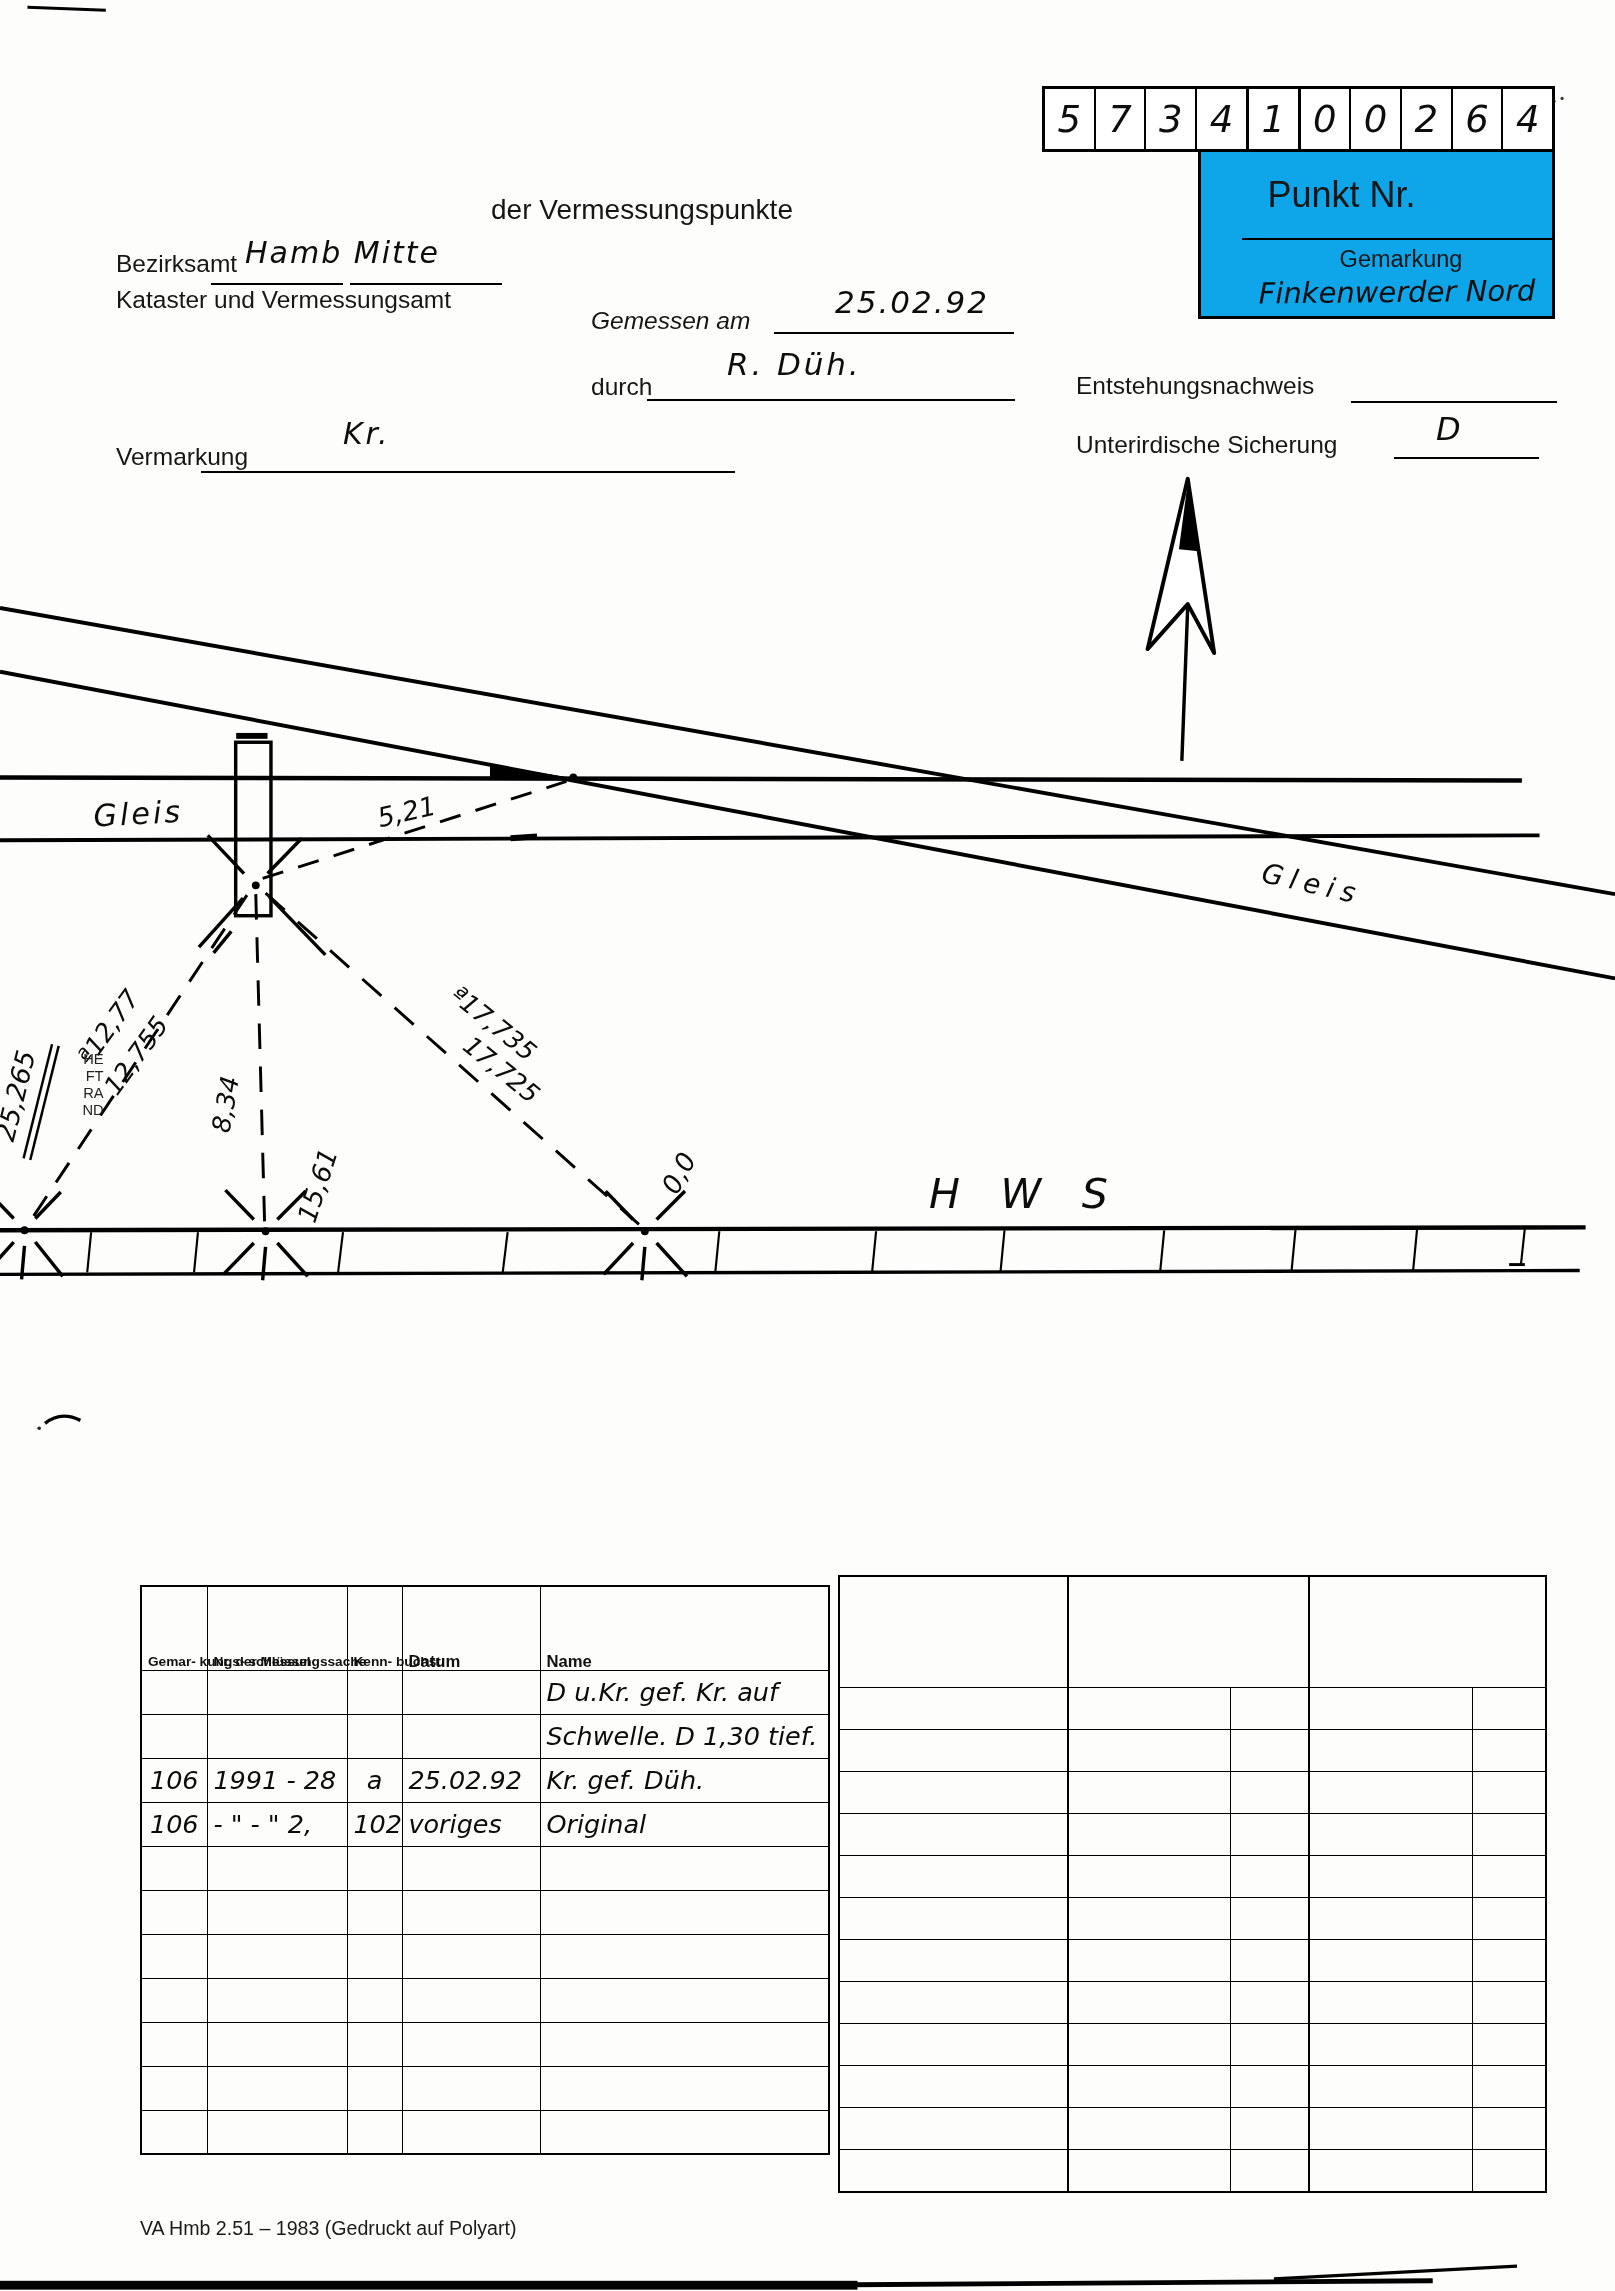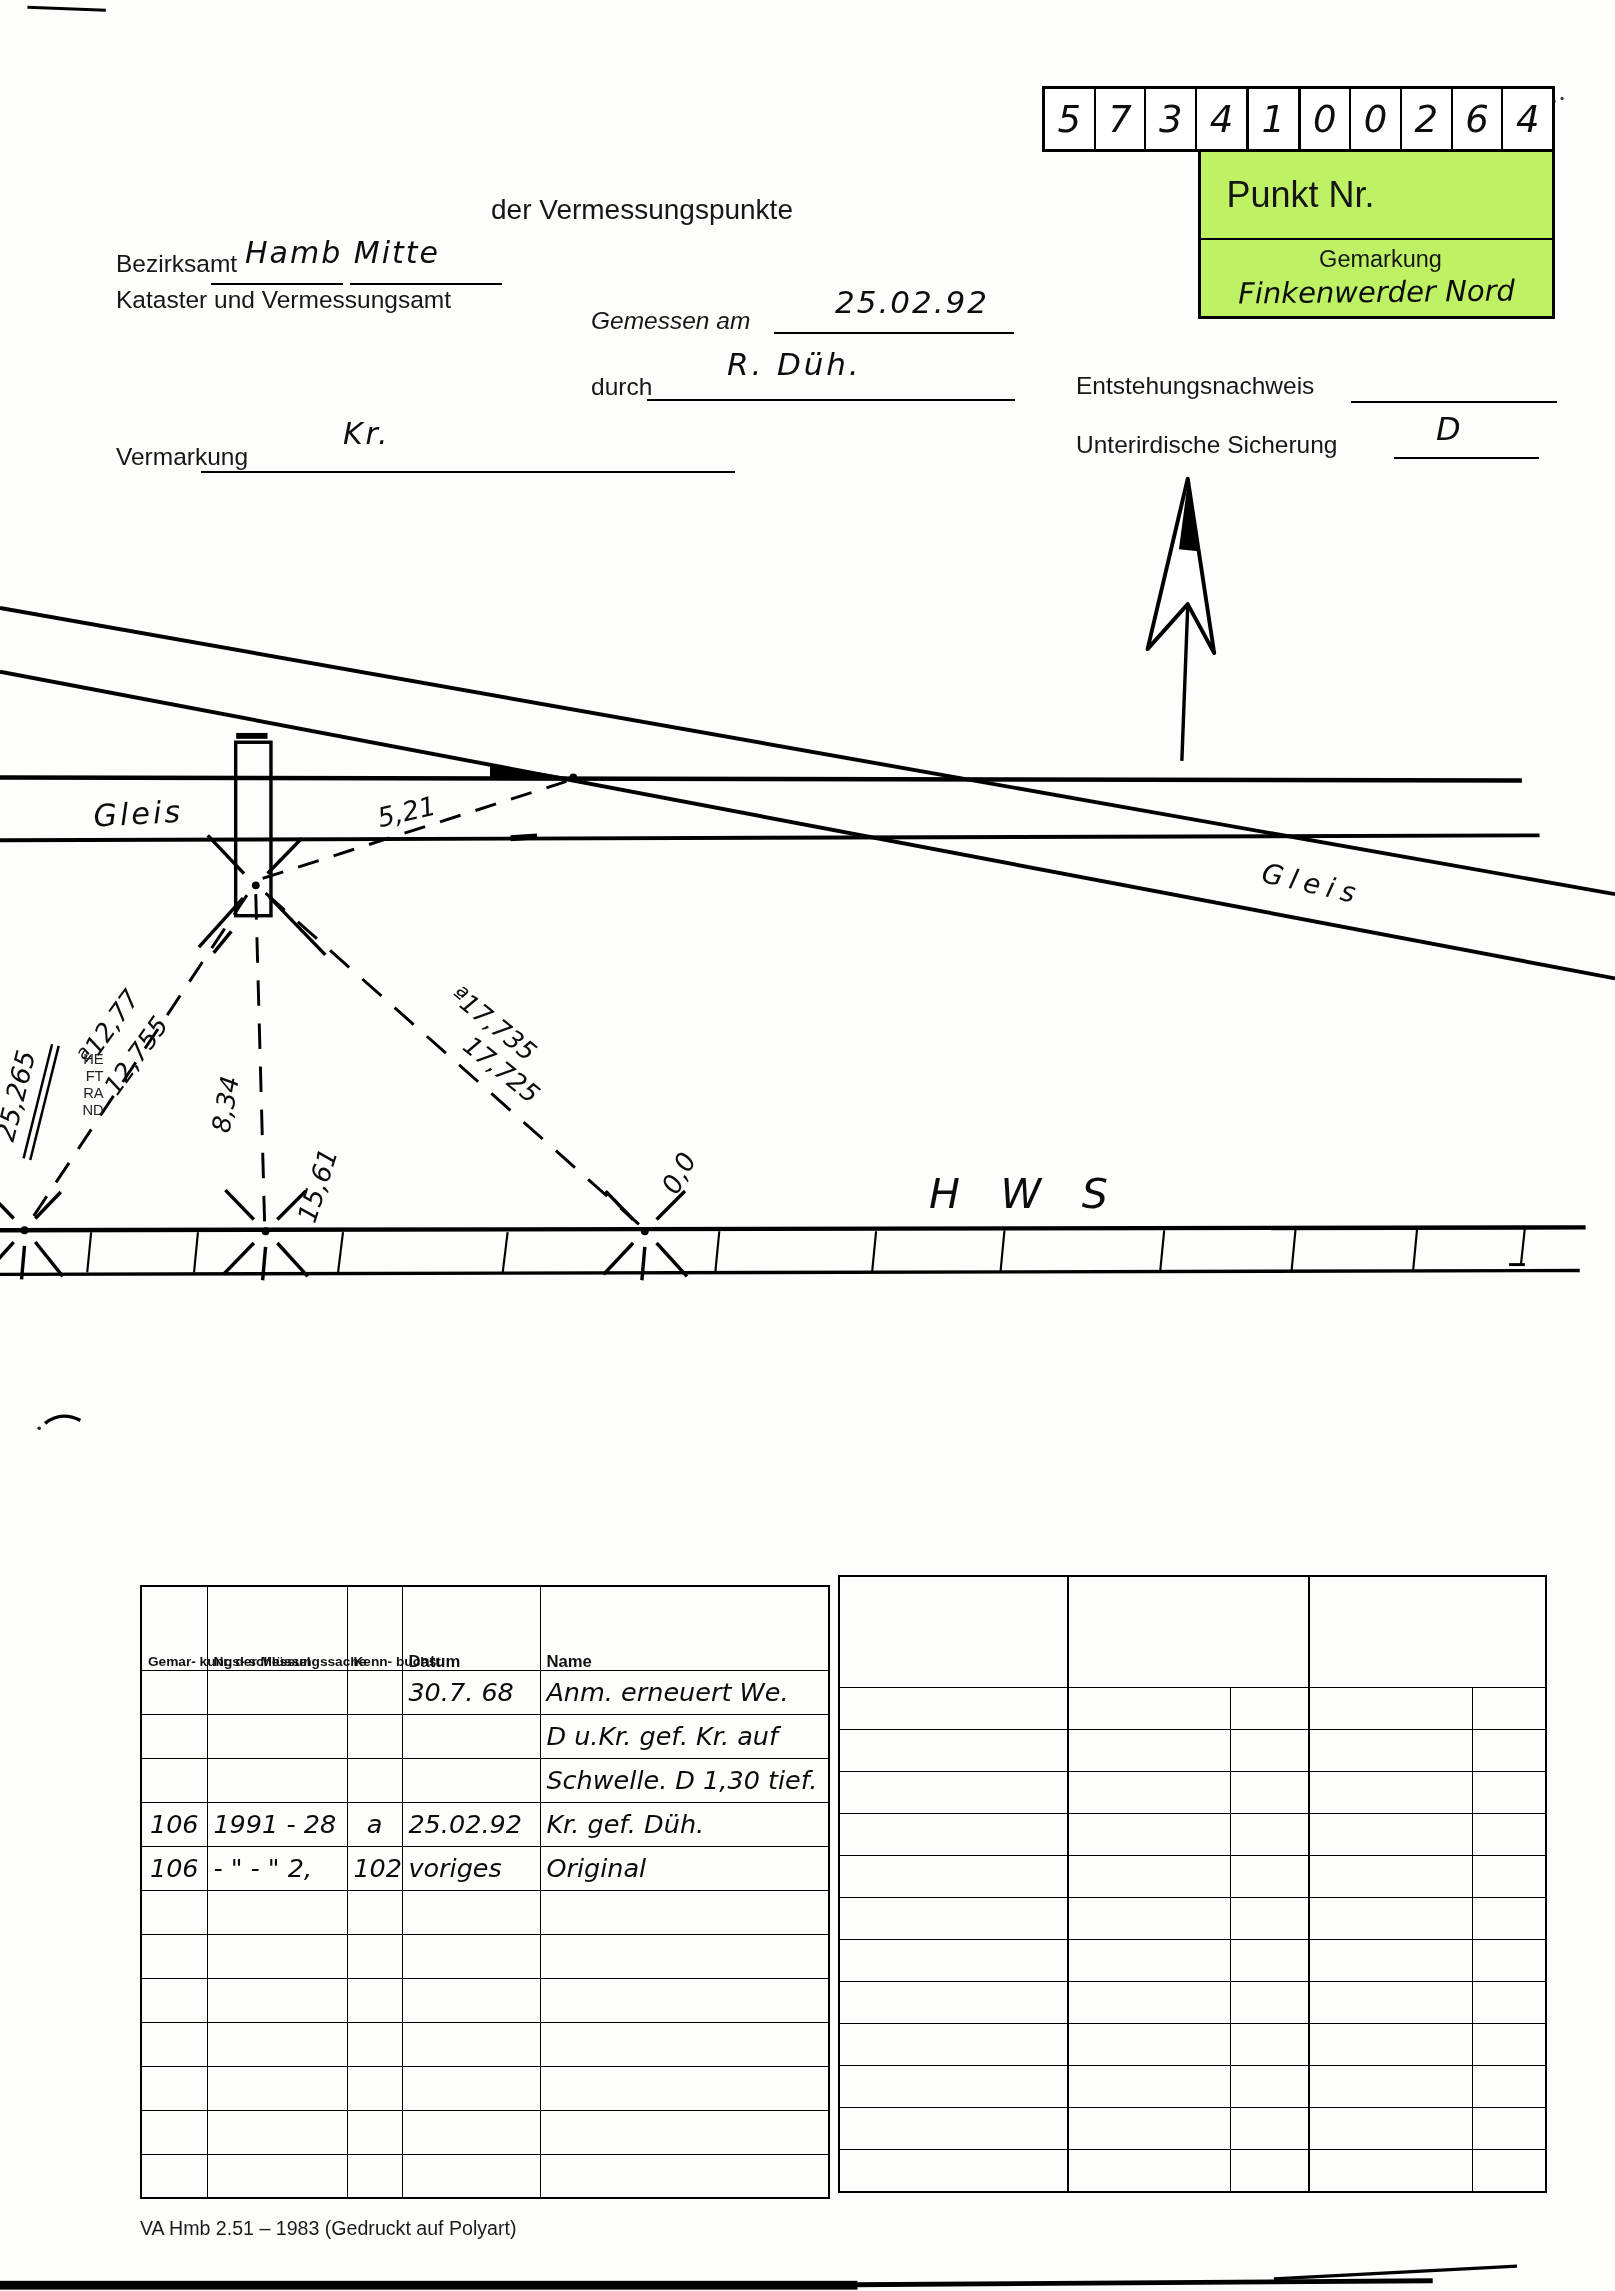--- a/index.html
+++ b/index.html
@@ -12,21 +12,21 @@
   
   .title{font-size:45px;font-weight:600;letter-spacing:1px;text-align:center;}
   .subtitle{font-size:28px;font-weight:500;text-align:center;}
   
   .diggrid{display:flex;border:3.9px solid #000;background:#fff;}
   .digcell{flex:1;border-right:2px solid #000;display:flex;align-items:center;justify-content:center;}
   .digcell:last-child{border-right:none;}
   .digcell.thickR{border-right:3.9px solid #000;}
   .digit{font-size:37px;}
   
-  .punktbox{border:3.9px solid #000;border-top:none;background:#bef264;}
+  .punktbox{border:3.9px solid #000;border-top:none;background:#0ea5e9;padding-left:41px;}
   .punktrow1{height:86px;border-bottom:2.9px solid #000;display:flex;align-items:center;padding-left:25.5px;
              font-size:36px;font-weight:500;}
   .gemlabel{text-align:center;font-size:23.5px;margin-top:5.9px;margin-left:8px;}
   .gemvalue{text-align:center;font-size:29px;margin-top:2px;transform:rotate(-0.6deg);white-space:nowrap;}
   
   .heft{width:21.6px;font-size:14.7px;line-height:17px;word-break:break-all;text-align:right;color:#222;}
   
   table.ft{border-collapse:collapse;table-layout:fixed;background:transparent;}
   table.ft td,table.ft th{border:1.6px solid #000;padding:0 5.9px;overflow:visible;white-space:nowrap;}
   table.ft{border:2.9px solid #000;}
@@ -244,27 +244,20 @@
 Messungssache</td>
         <td>Kenn-
 buchst.</td>
         <td class="dat">Datum</td>
         <td class="dat">Name</td>
       </tr>
       <tr style="height:44px;">
         <td class="hw ctr"></td>
         <td class="hw"></td>
         <td class="hw ctr"></td>
-        <td class="hw">30.7. 68</td>
-        <td class="hw">Anm. erneuert We.</td>
-      </tr>
-      <tr style="height:44px;">
-        <td class="hw ctr"></td>
-        <td class="hw"></td>
-        <td class="hw ctr"></td>
         <td class="hw"></td>
         <td class="hw">D u.Kr. gef. Kr. auf</td>
       </tr>
       <tr style="height:44px;">
         <td class="hw ctr"></td>
         <td class="hw"></td>
         <td class="hw ctr"></td>
         <td class="hw"></td>
         <td class="hw">Schwelle. D 1,30 tief.</td>
       </tr>

